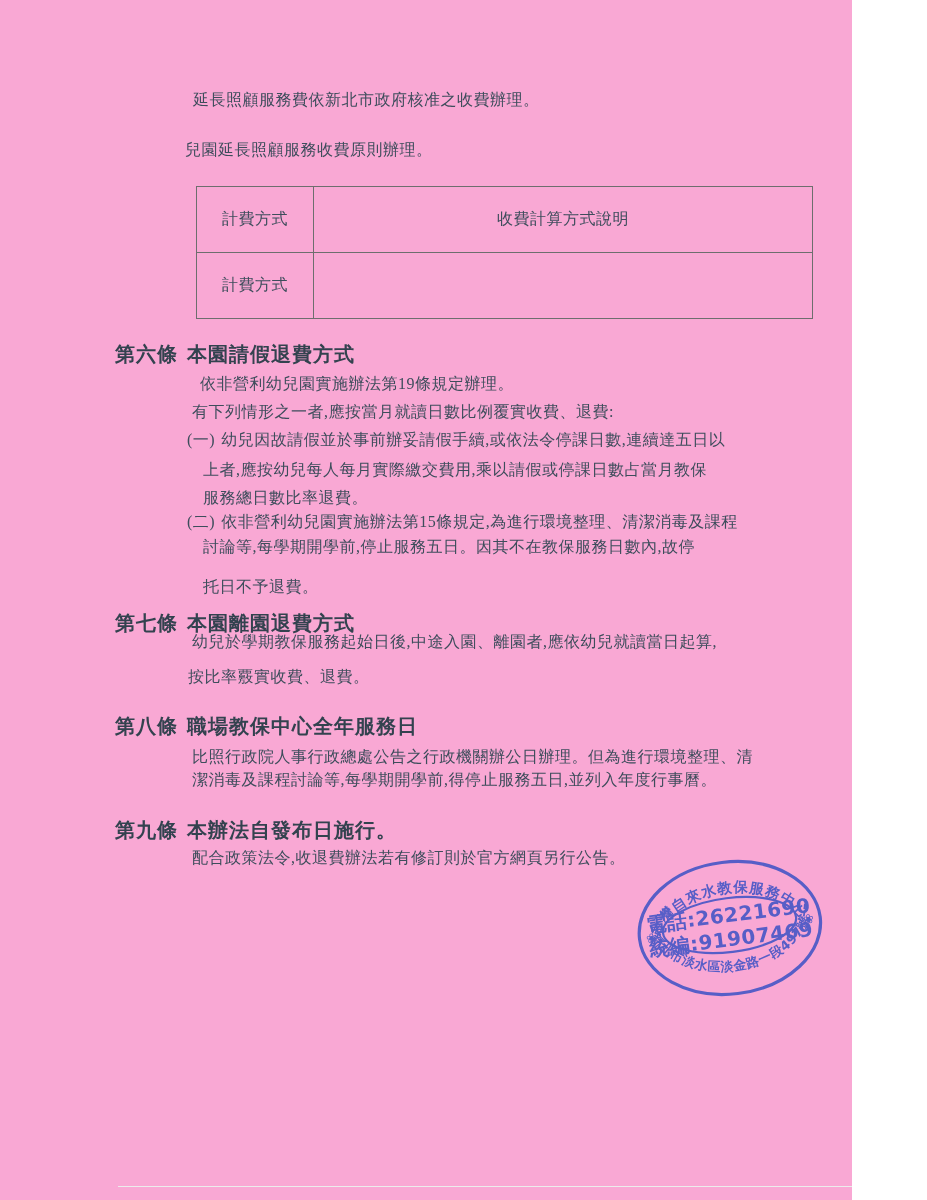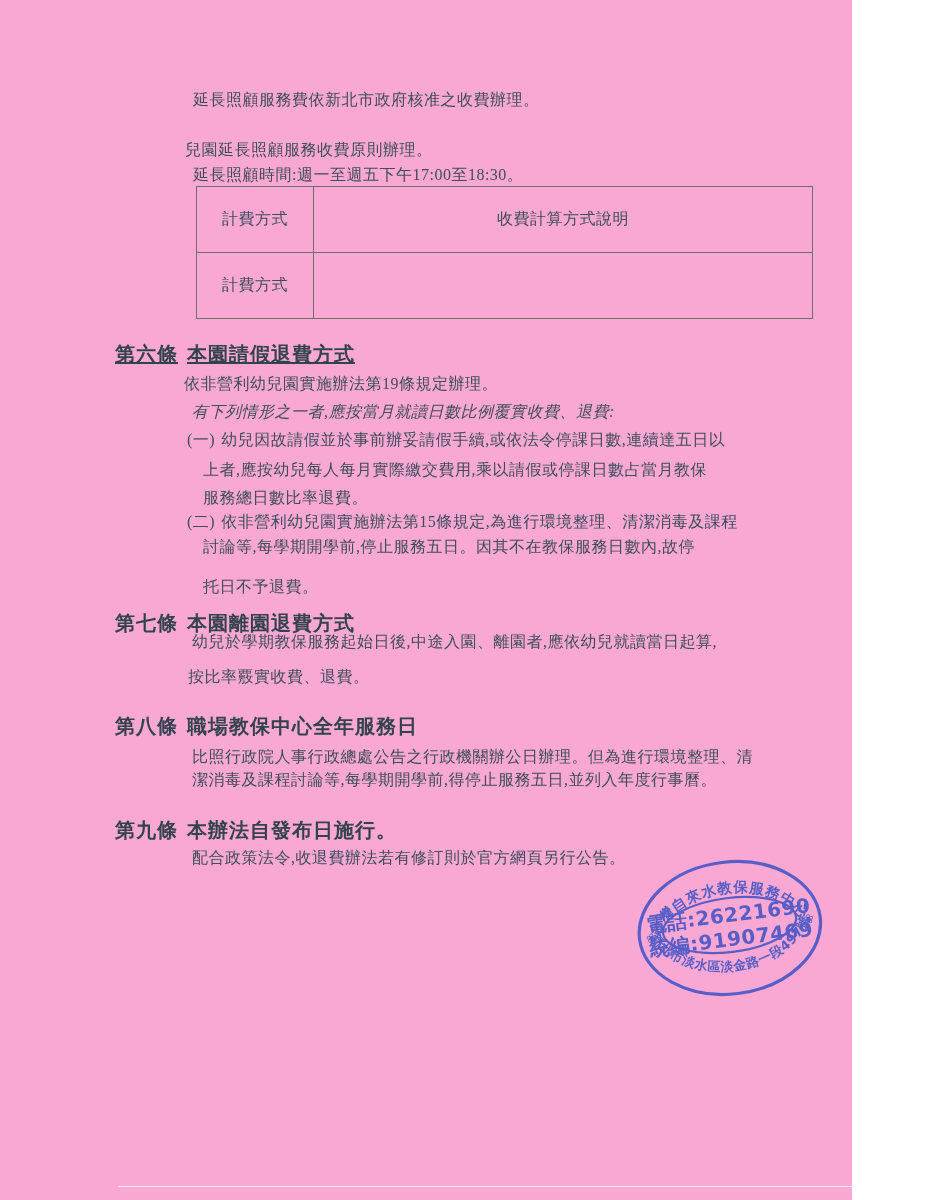--- a/index.html
+++ b/index.html
@@ -55,33 +55,32 @@
     background:#f0f0f0;
   }
 </style>
 </head>
 <body>
 
 <div class="page">
 
   <div class="line" style="left:193px; top:90px;">延長照顧服務費依新北市政府核准之收費辦理。</div>
   <div class="line" style="left:185px; top:140px;">兒園延長照顧服務收費原則辦理。</div>
-  <div class="line" style="left:193px; top:165px;">延長照顧時間:週一至週五下午17:00至18:30。</div>
 
   <div class="fee-table">
     <div class="ft-cell ft-c1 ft-head">計費方式</div>
     <div class="ft-cell ft-head">收費計算方式說明</div>
     <div class="ft-cell ft-c1 ft-method">計費方式</div>
   </div>
 
-  <div class="heading" style="left:115px; top:342px;text-decoration:underline;">
+  <div class="heading" style="left:115px; top:342px;">
     <span class="h-num">第六條</span><span class="h-title">本園請假退費方式</span>
   </div>
-  <div class="line" style="left:184px; top:374px;">依非營利幼兒園實施辦法第19條規定辦理。</div>
-  <div class="line" style="left:192px; top:402px;font-style:italic;">有下列情形之一者,應按當月就讀日數比例覆實收費、退費:</div>
+  <div class="line" style="left:200px; top:374px;">依非營利幼兒園實施辦法第19條規定辦理。</div>
+  <div class="line" style="left:192px; top:402px;">有下列情形之一者,應按當月就讀日數比例覆實收費、退費:</div>
   <div class="line" style="left:187px; top:430px;">
     <span class="item-label">(一)</span><span>幼兒因故請假並於事前辦妥請假手續,或依法令停課日數,連續達五日以</span>
   </div>
   <div class="line" style="left:203px; top:460px;">上者,應按幼兒每人每月實際繳交費用,乘以請假或停課日數占當月教保</div>
   <div class="line" style="left:203px; top:488px;">服務總日數比率退費。</div>
   <div class="line" style="left:187px; top:512px;">
     <span class="item-label">(二)</span><span>依非營利幼兒園實施辦法第15條規定,為進行環境整理、清潔消毒及課程</span>
   </div>
   <div class="line" style="left:203px; top:537px;">討論等,每學期開學前,停止服務五日。因其不在教保服務日數內,故停</div>
   <div class="line" style="left:203px; top:561px;margin-top:16px;">托日不予退費。</div>

